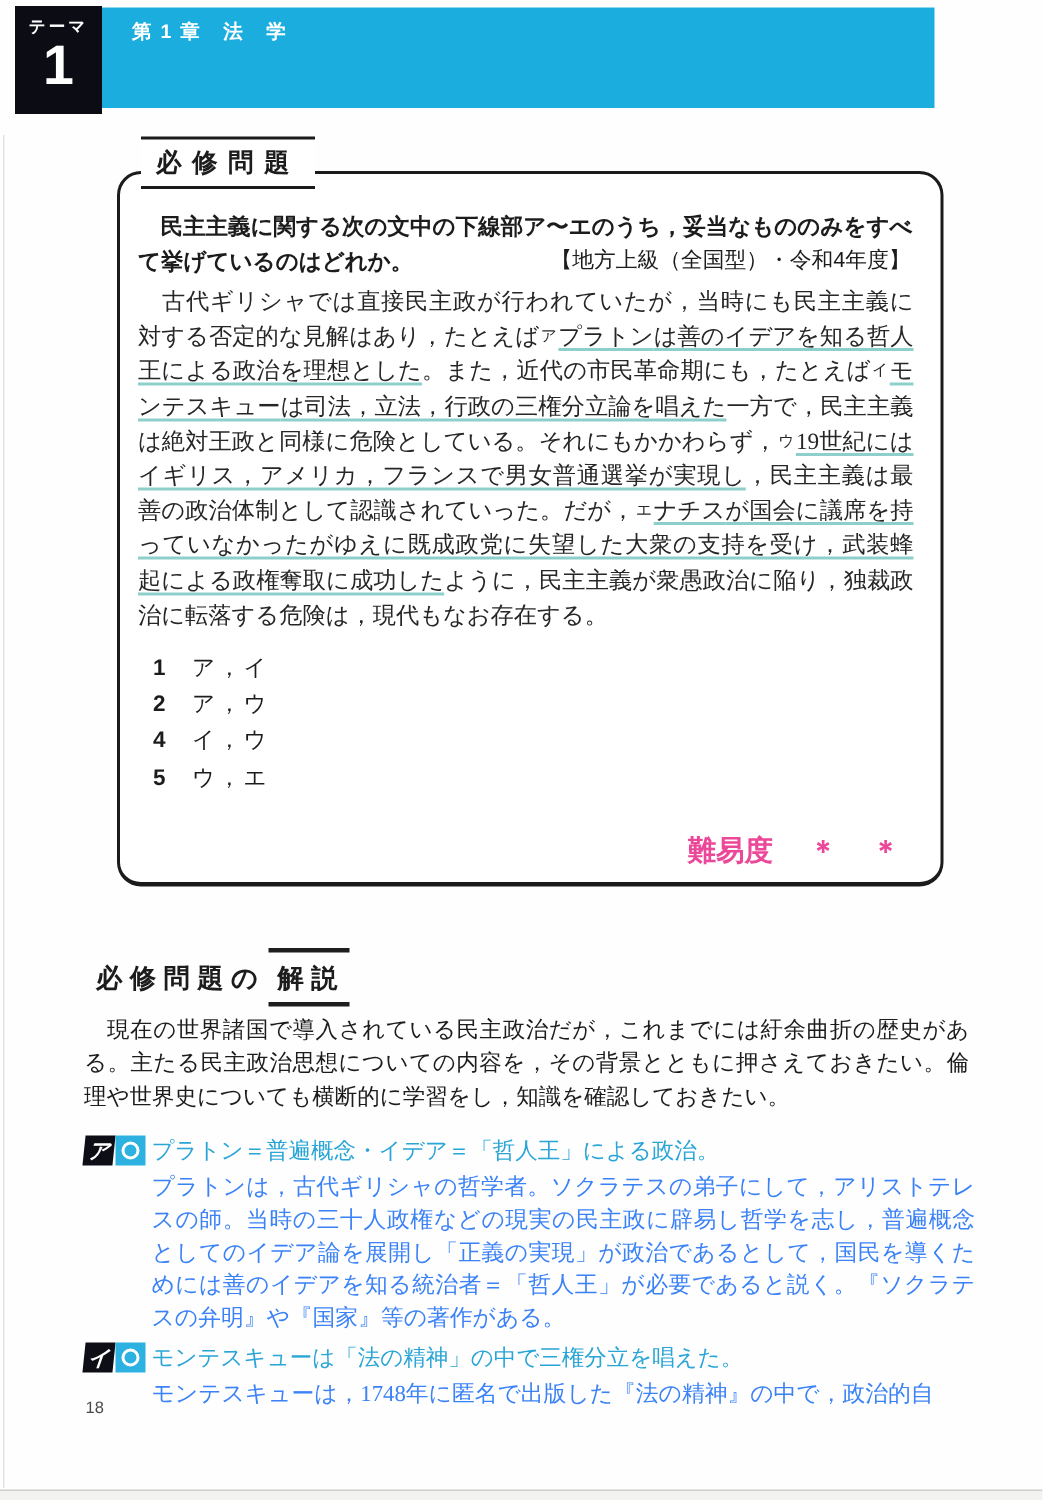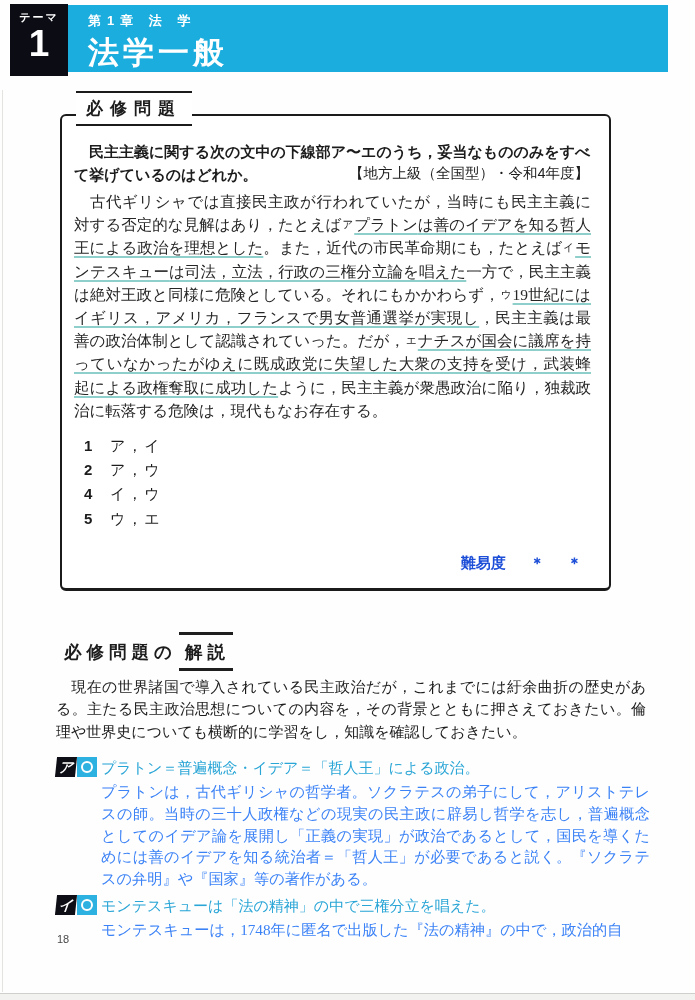--- a/index.html
+++ b/index.html
@@ -15,28 +15,28 @@
   .page-edge-bottom { position:absolute; left:0; right:0; bottom:0; height:7px;
     background:#f2f2f0; border-top:1px solid #cfcfcb; }
   .page-edge-left { position:absolute; left:2px; top:90px; bottom:8px; width:1px; background:#e3e3df; }
 
   
   .theme-tab { position:absolute; left:10px; top:4px; width:58px; height:72px;
     background:#0c0c15; color:#fff; text-align:center; }
   .theme-tab-label { font-size:11px; font-weight:bold; letter-spacing:2px; padding-top:6px; }
   .theme-tab-number { font-size:37px; font-weight:bold; line-height:1.05; }
 
-  .title-banner { position:absolute; left:68px; top:5px; width:600px; height:67px;
+  .title-banner { position:absolute; left:68px; top:5px; width:555px; height:67px;
     background:#1badde; color:#fff; padding:7px 0 0 20px; }
   .banner-chapter { font-size:13px; font-weight:bold; letter-spacing:6px; }
   .banner-title { font-size:31px; font-weight:bold; letter-spacing:4px; margin-top:2px; }
 
   
-  .question-box { position:absolute; left:60px; top:114px; width:551px; height:477px;
-    border:2px solid #1b1b1b; border-bottom-width:3px; border-radius:6px; background:#fff; }
+  .question-box { position:absolute; left:78px; top:114px; width:551px; height:477px;
+    border:2px solid #1b1b1b; border-bottom-width:3px; border-radius:16px; background:#fff; }
   .q-label { position:absolute; left:14px; top:-25px; background:#fff;
     padding:4px 10px; border-top:2.5px solid #1b1b1b; border-bottom:2.5px solid #1b1b1b;
     font-weight:bold; font-size:17px; letter-spacing:7px; }
 
   .q-statement { position:absolute; top:24px; left:12px; right:18px;
     font-weight:bold; font-size:15px; line-height:23px; text-indent:15px; }
   .q-source { position:absolute; top:48px; right:20px; font-size:14.5px; font-weight:normal; }
 
   .q-passage { position:absolute; top:74px; left:12px; right:18px;
     font-size:15.5px; line-height:23.2px; text-align:justify; color:#262626; }
@@ -44,22 +44,22 @@
     text-decoration-thickness:1.5px; text-underline-offset:3px; }
   .seg-bold { font-weight:normal; font-family:"Liberation Sans","DejaVu Sans",sans-serif; }
   .seg-small { font-size:10.5px; vertical-align:2px; padding:0 1px; }
 
   .q-choices { position:absolute; top:318px; left:22px; right:18px; }
   .q-choice { font-size:15px; line-height:23.2px; }
   .q-choice-num { font-weight:bold; display:inline-block; width:26px;
     font-family:"Liberation Sans","DejaVu Sans",sans-serif; }
   .q-choice-text { font-family:"Liberation Serif","DejaVu Serif",serif; letter-spacing:2px; }
 
-  .q-difficulty { position:absolute; top:438px; right:18px; font-size:15px; font-weight:bold;
-    color:#1d4ed8; }
+  .q-difficulty { position:absolute; top:438px; right:18px; font-size:19px; font-weight:bold;
+    color:#ec4899;font-family:Liberation Serif, serif; }
   .q-difficulty-stars { margin-left:24px; letter-spacing:9px; }
 
   
   .exp-heading { position:absolute; left:64px; top:632px; font-size:17.5px; font-weight:bold;
     letter-spacing:5px;text-align:center; }
   .exp-heading-emph { display:inline-block; border-top:3px solid #1e1e1e;
     border-bottom:3px solid #1e1e1e; padding:5px 3px 4px 6px; margin-left:2px; }
 
   .exp-intro { position:absolute; left:56px; top:676px; width:590px;
     font-size:15px; line-height:22.3px; text-align:justify; }
@@ -83,21 +83,20 @@
 </style>
 </head>
 <body>
 
 <div class="theme-tab">
   <div class="theme-tab-label">テーマ</div>
   <div class="theme-tab-number">1</div>
 </div>
 <div class="title-banner">
   <div class="banner-chapter">第1章 法 学</div>
-  <div class="banner-title">法学一般</div>
 </div>
 
 <div class="question-box">
   <div class="q-label">必修問題</div>
 
   <div class="q-statement">民主主義に関する次の文中の下線部ア〜エのうち，妥当なもののみをすべて挙げているのはどれか。</div>
   <div class="q-source">【地方上級（全国型）・令和4年度】</div>
 
   <div class="q-passage serif"><span>　古代ギリシャでは直接民主政が行われていたが，当時にも民主主義に対する否定的な見解はあり，たとえば</span><span class="seg-small">ア</span><span class="seg-bold seg-u">プラトン</span><span class="seg-u">は善のイデアを知る哲人王による政治を理想とした</span><span>。また，近代の市民革命期にも，たとえば</span><span class="seg-small">イ</span><span class="seg-bold seg-u">モンテスキュー</span><span class="seg-u">は司法，立法，行政の三権分立論を唱えた</span><span>一方で，民主主義は絶対王政と同様に危険としている。それにもかかわらず，</span><span class="seg-small">ウ</span><span class="seg-u">19世紀にはイギリス，アメリカ，フランスで男女普通選挙が実現し</span><span>，民主主義は最善の政治体制として認識されていった。だが，</span><span class="seg-small">エ</span><span class="seg-bold seg-u">ナチス</span><span class="seg-u">が国会に議席を持っていなかったがゆえに既成政党に失望した大衆の支持を受け，武装蜂起による政権奪取に成功した</span><span>ように，民主主義が衆愚政治に陥り，独裁政治に転落する危険は，現代もなお存在する。</span></div>
 

